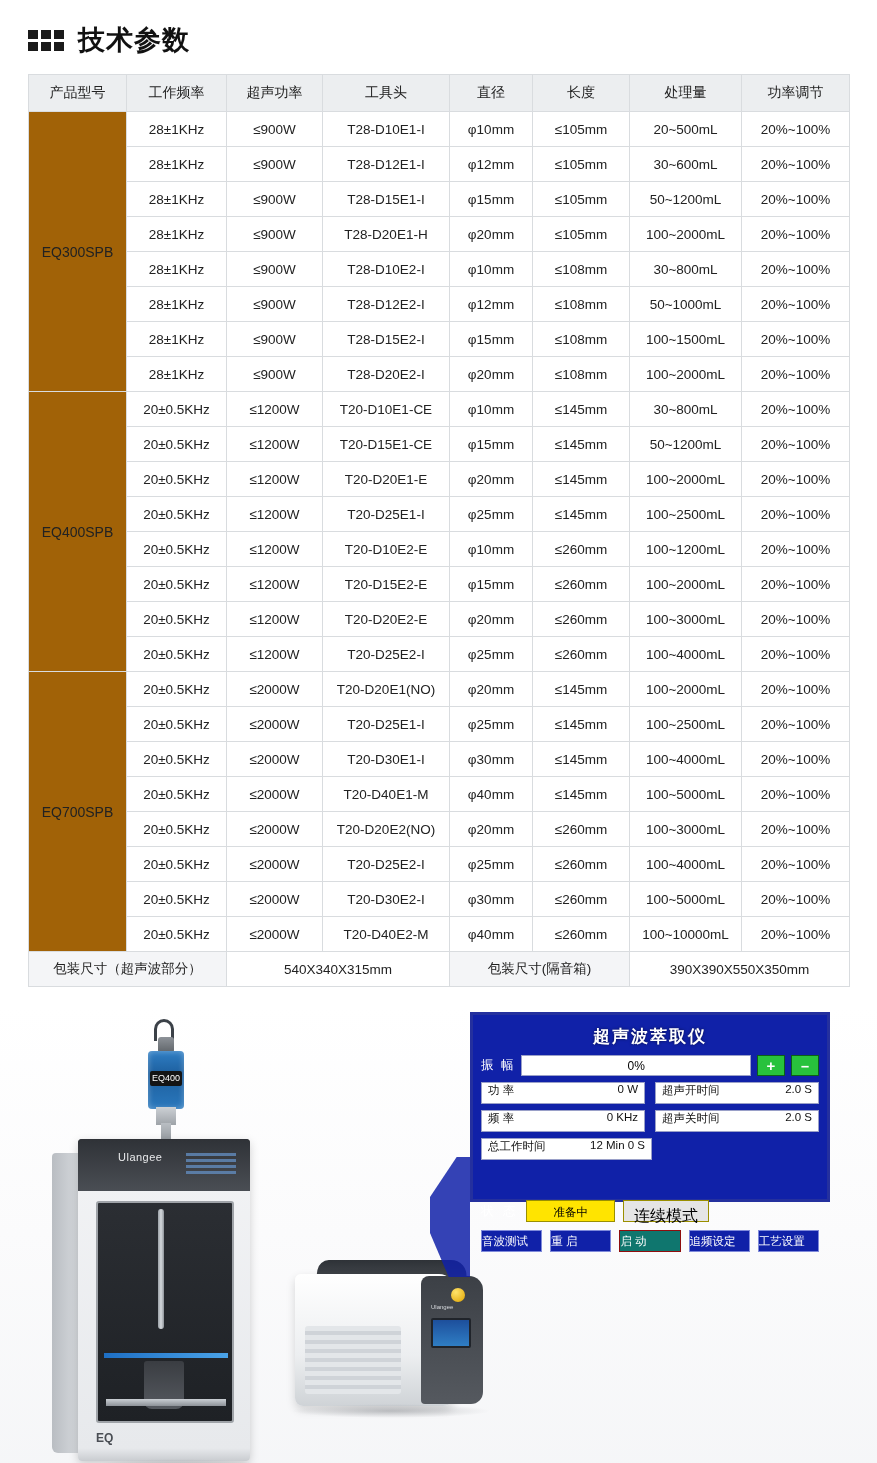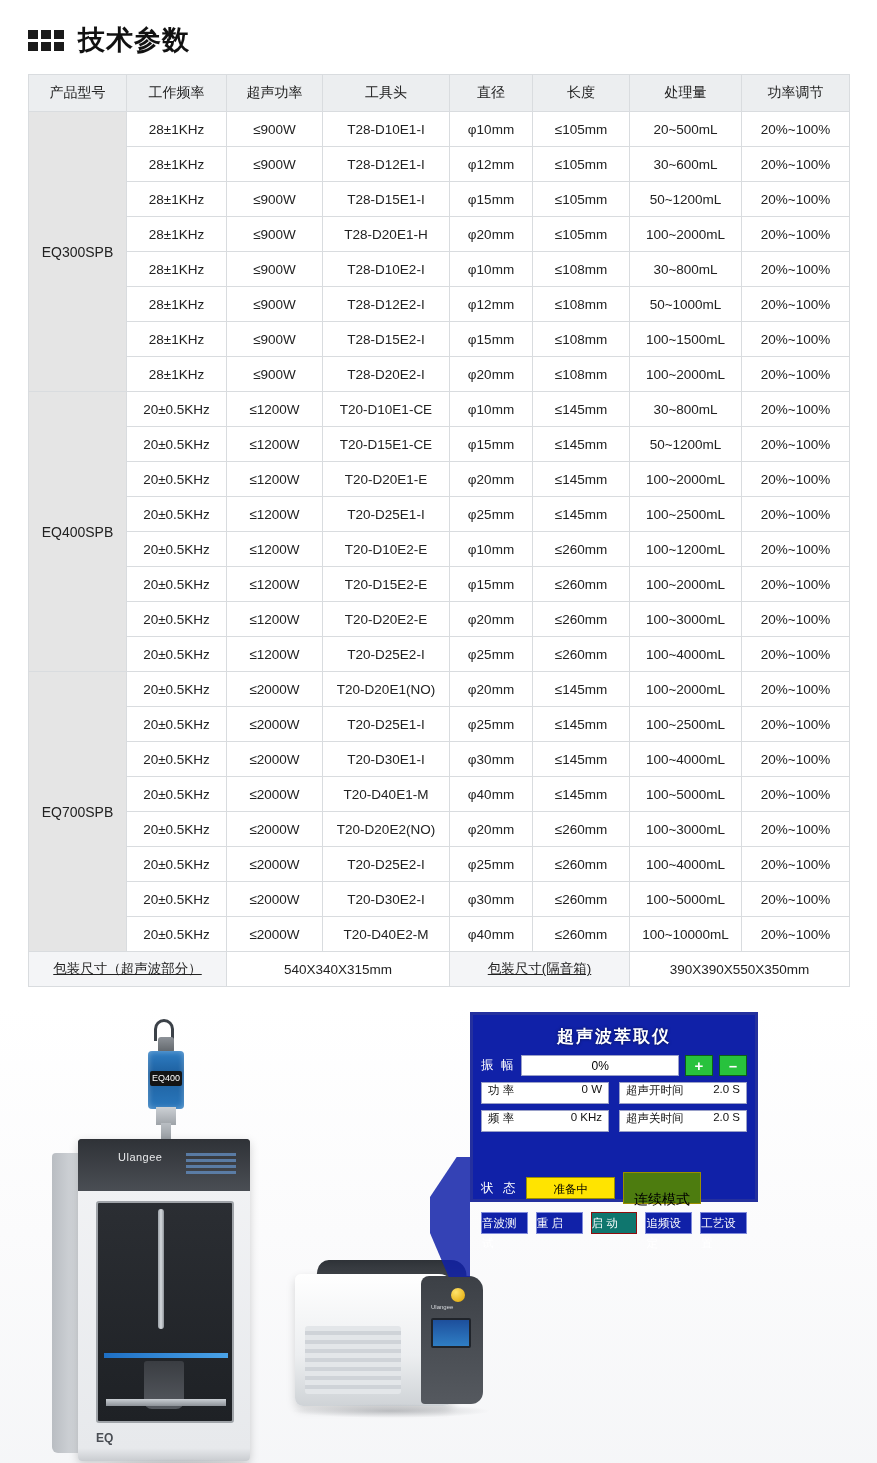--- a/index.html
+++ b/index.html
@@ -51,26 +51,25 @@
     background: #eceef0;
     height: 37px;
     font-size: 14px;
     color: #222;
   }
   td.modelcell {
     background: #f4f5f7;
     font-size: 14px;
   }
   tbody tr td { background: #ffffff; }
-  tbody tr td.modelcell { background: #e5e5e5; }
+  tbody tr td.modelcell { background: #a16207; }
 
   .pack-label {
     background: #f4f5f7;
     font-size: 13.5px;
-    text-decoration: underline;
   }
   .pack-value { background:#ffffff; font-size: 13.5px; }
 
   
   .product-area {
     position: relative;
     width: 877px; height: 505px;
     margin-top: 8px;
     background: linear-gradient(180deg,#ffffff 0%, #fbfbfc 45%, #f4f5f7 100%);
     overflow: hidden;
@@ -207,21 +206,21 @@
     position:absolute; left:136px; top:44px; font-size:6px; color:#d6d9dd;
   }
   .bench-shadow {
     position:absolute; left:-4px; top:144px; width: 200px; height:14px;
     background: radial-gradient(ellipse at center, rgba(80,85,92,.3), rgba(255,255,255,0) 70%);
   }
 
   
   .hmi {
     position: absolute; left: 470px; top: 5px;
-    width: 288px; height: 190px;
+    width: 360px; height: 190px;
     background: #1021a8;
     border: 3px solid #24309e;
     padding: 6px 8px 8px 8px;
   }
   .hmi-title {
     color:#ffffff; text-align:center; font-size:17px; font-weight:bold;
     letter-spacing:2px; padding: 4px 0 7px 0;
     text-shadow: 0 0 3px rgba(0,0,0,.6);
   }
   .hmi-row { display:flex; align-items:center; margin-bottom: 6px; gap: 6px; }
@@ -244,22 +243,22 @@
   .hmi-cell .v { color:#111; font-size:11.5px; margin-left:auto; }
   .hmi-status {
     display:flex; align-items:center; gap:8px; margin-bottom:8px;margin-top:40px;
   }
   .hmi-status .k { color:#fff; font-size:12.5px; letter-spacing:3px; }
   .hmi-status .yellow {
     background:#ffe400; color:#000; font-size:11.5px; height:22px; line-height:22px;
     padding:0 26px; border:1px solid #9a8f00;
   }
   .hmi-status .yellow2 {
-    background:#4d7c0f; color:#000; font-size:14px; height:22px; line-height:22px;
-    padding:15px 10px; border:1px solid #9a8f00;
+    background:#e5e5e5; color:#000; font-size:16px; height:22px; line-height:22px;
+    padding:4px 10px; border:1px solid #9a8f00;
   }
   .hmi-btns { display:flex; gap:8px; margin-top:4px; }
   .hmi-btn {
     flex:1; height:22px; line-height:20px; text-align:left;
     background:#1021a8; color:#fff; font-size:11.5px; border:1px solid #7f8ada;
   }
   .hmi-btn.red { background:#0f766e; border:1px solid #8f0d0d; }
   .beam-poly {
     position:absolute; left:430px; top:150px;
   }
@@ -606,20 +605,27 @@
         <div class="hmi-cell">
           <span class="k">频 率</span>
           <span class="v">0 KHz</span>
         </div>
         <div class="hmi-cell">
           <span class="k">超声关时间</span>
           <span class="v">2.0 S</span>
         </div>
       </div>
 
+      <div class="hmi-halfrow">
+        <div class="hmi-cell">
+          <span class="k">总工作时间</span>
+          <span class="v">12 Min   0 S</span>
+        </div>
+        <div style="flex:1"></div>
+      </div>
 
       <div class="hmi-status">
         <span class="k">状 态</span>
         <span class="yellow">准备中</span>
         <span class="yellow2">连续模式</span>
       </div>
 
       <div class="hmi-btns">
         <span class="hmi-btn">音波测试</span>
         <span class="hmi-btn">重 启</span>

